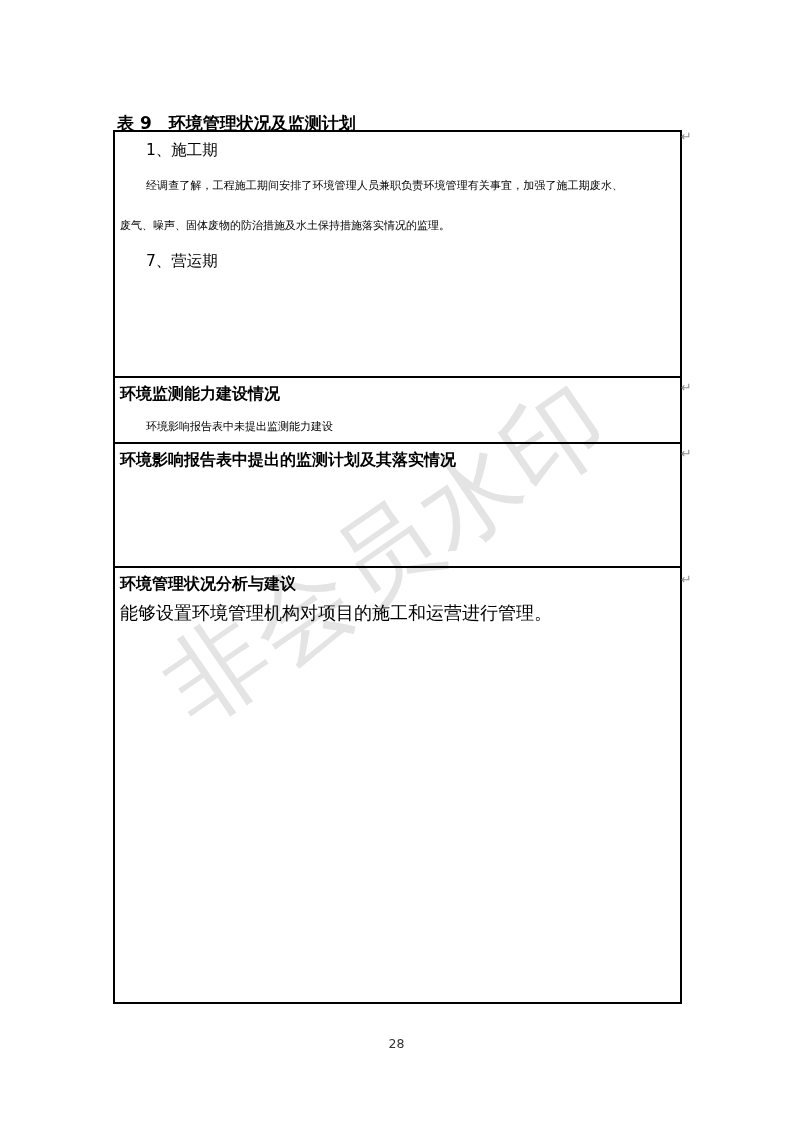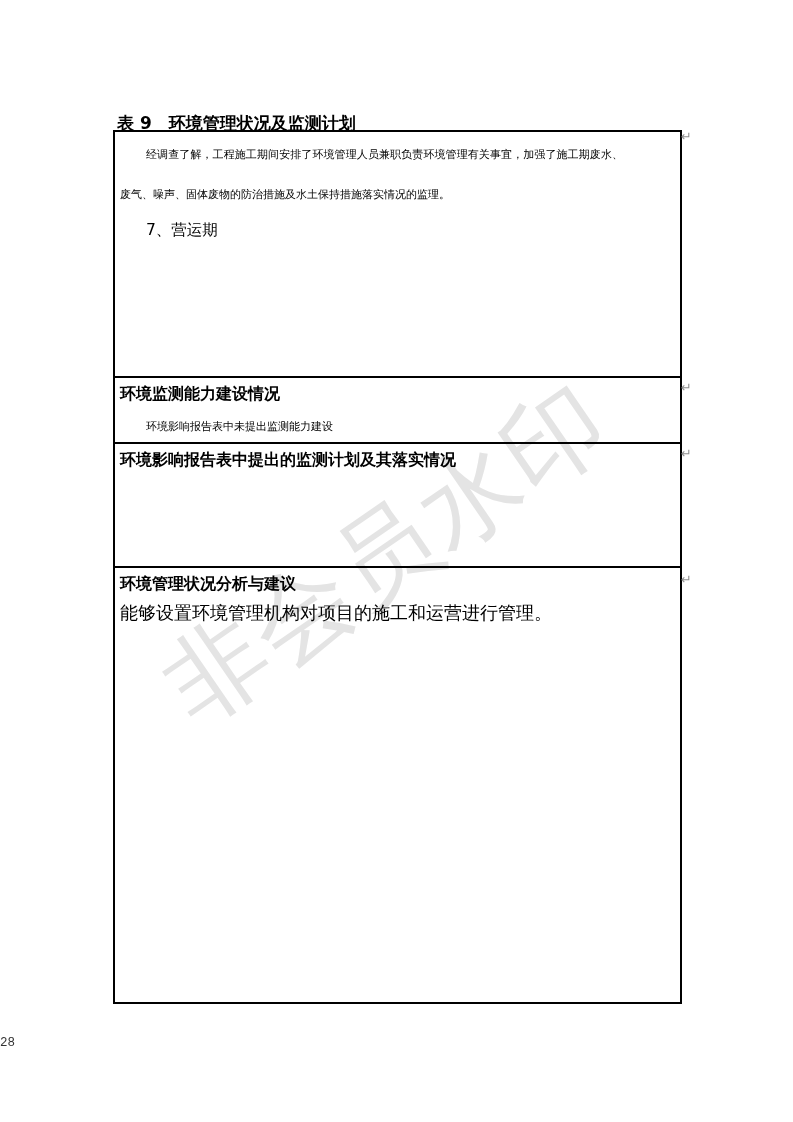--- a/index.html
+++ b/index.html
@@ -94,43 +94,44 @@
   .pmark-1 { top: 129px; }
   .pmark-2 { top: 380px; }
   .pmark-3 { top: 446px; }
   .pmark-4 { top: 572px; }
 
   .page-number {
     position: absolute;
     left: 0;
     top: 1036px;
     width: 100%;
+    text-align: center;
     font-size: 12.5px;
     color: #333333;
     z-index: 2;
-    font-family: Liberation Mono, monospace;
   }
 </style>
 </head>
 <body>
 
 <div class="page">
 
   <div class="watermark">非会员水印</div>
 
   <div class="doc-title">表 9　环境管理状况及监测计划</div>
 
   <span class="pmark pmark-1">↵</span>
   <span class="pmark pmark-2">↵</span>
   <span class="pmark pmark-3">↵</span>
   <span class="pmark pmark-4">↵</span>
 
   <div class="report-table">
 
     <div class="t-row row-1">
+      <div class="sub-item">1、施工期</div>
       <div class="para">经调查了解，工程施工期间安排了环境管理人员兼职负责环境管理有关事宜，加强了施工期废水、废气、噪声、固体废物的防治措施及水土保持措施落实情况的监理。</div>
       <div class="sub-item">7、营运期</div>
     </div>
 
     <div class="t-row row-2">
       <div class="row-header">环境监测能力建设情况</div>
       <div class="para">环境影响报告表中未提出监测能力建设</div>
     </div>
 
     <div class="t-row row-3">

